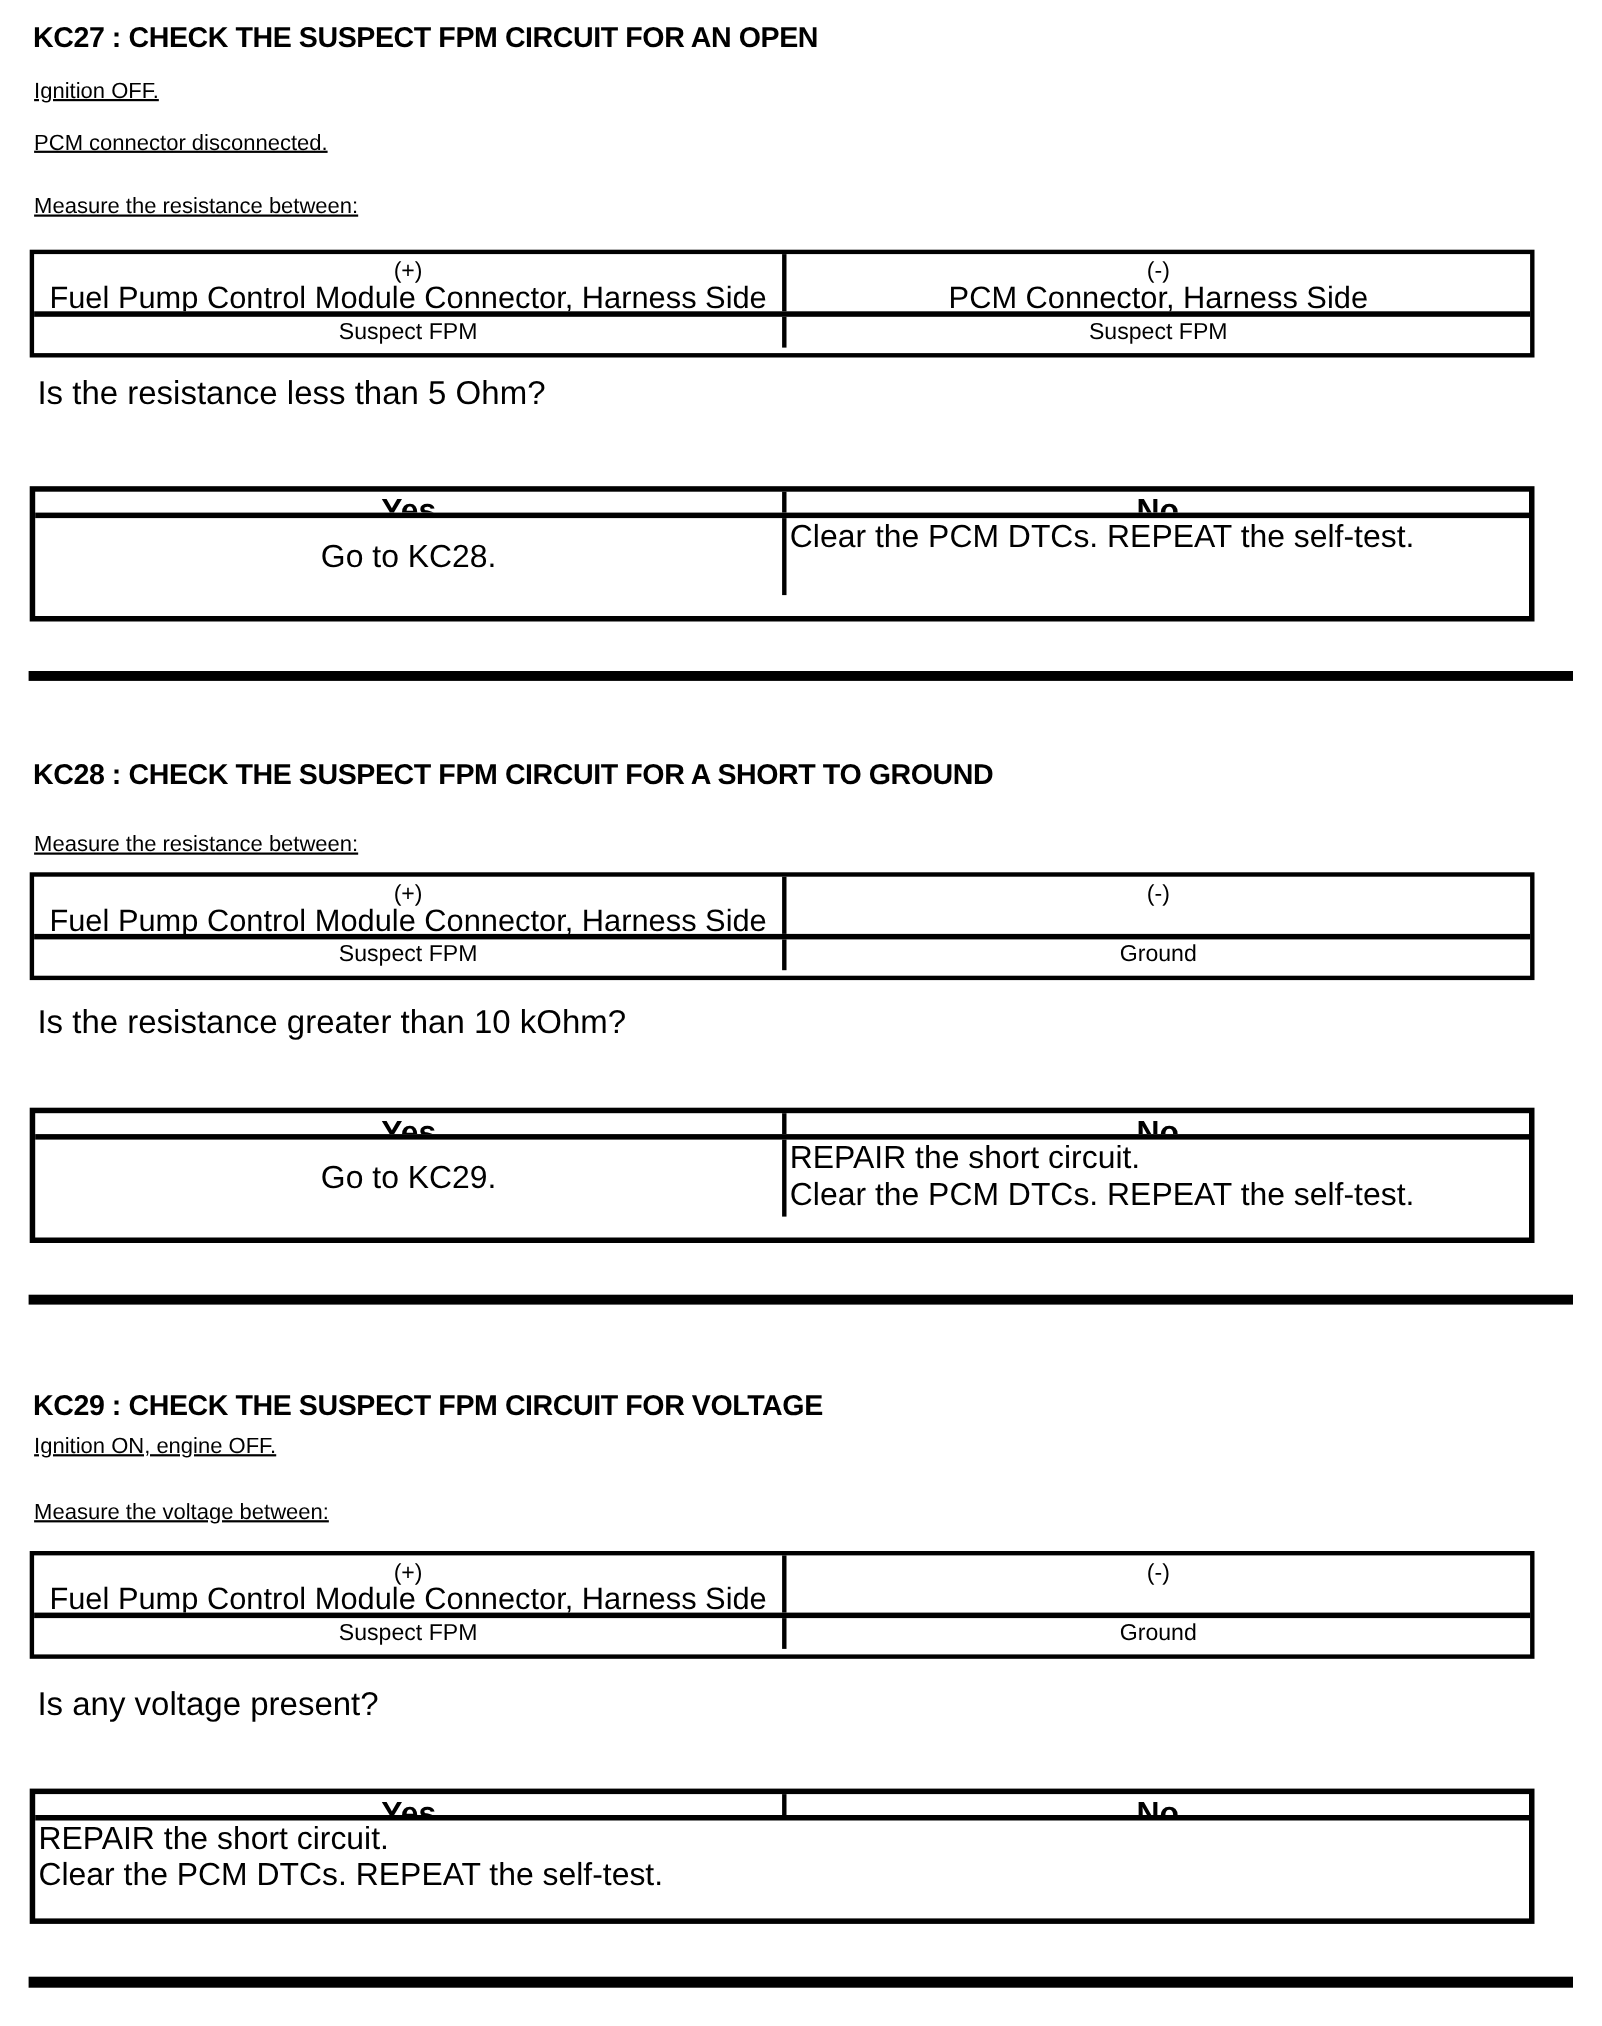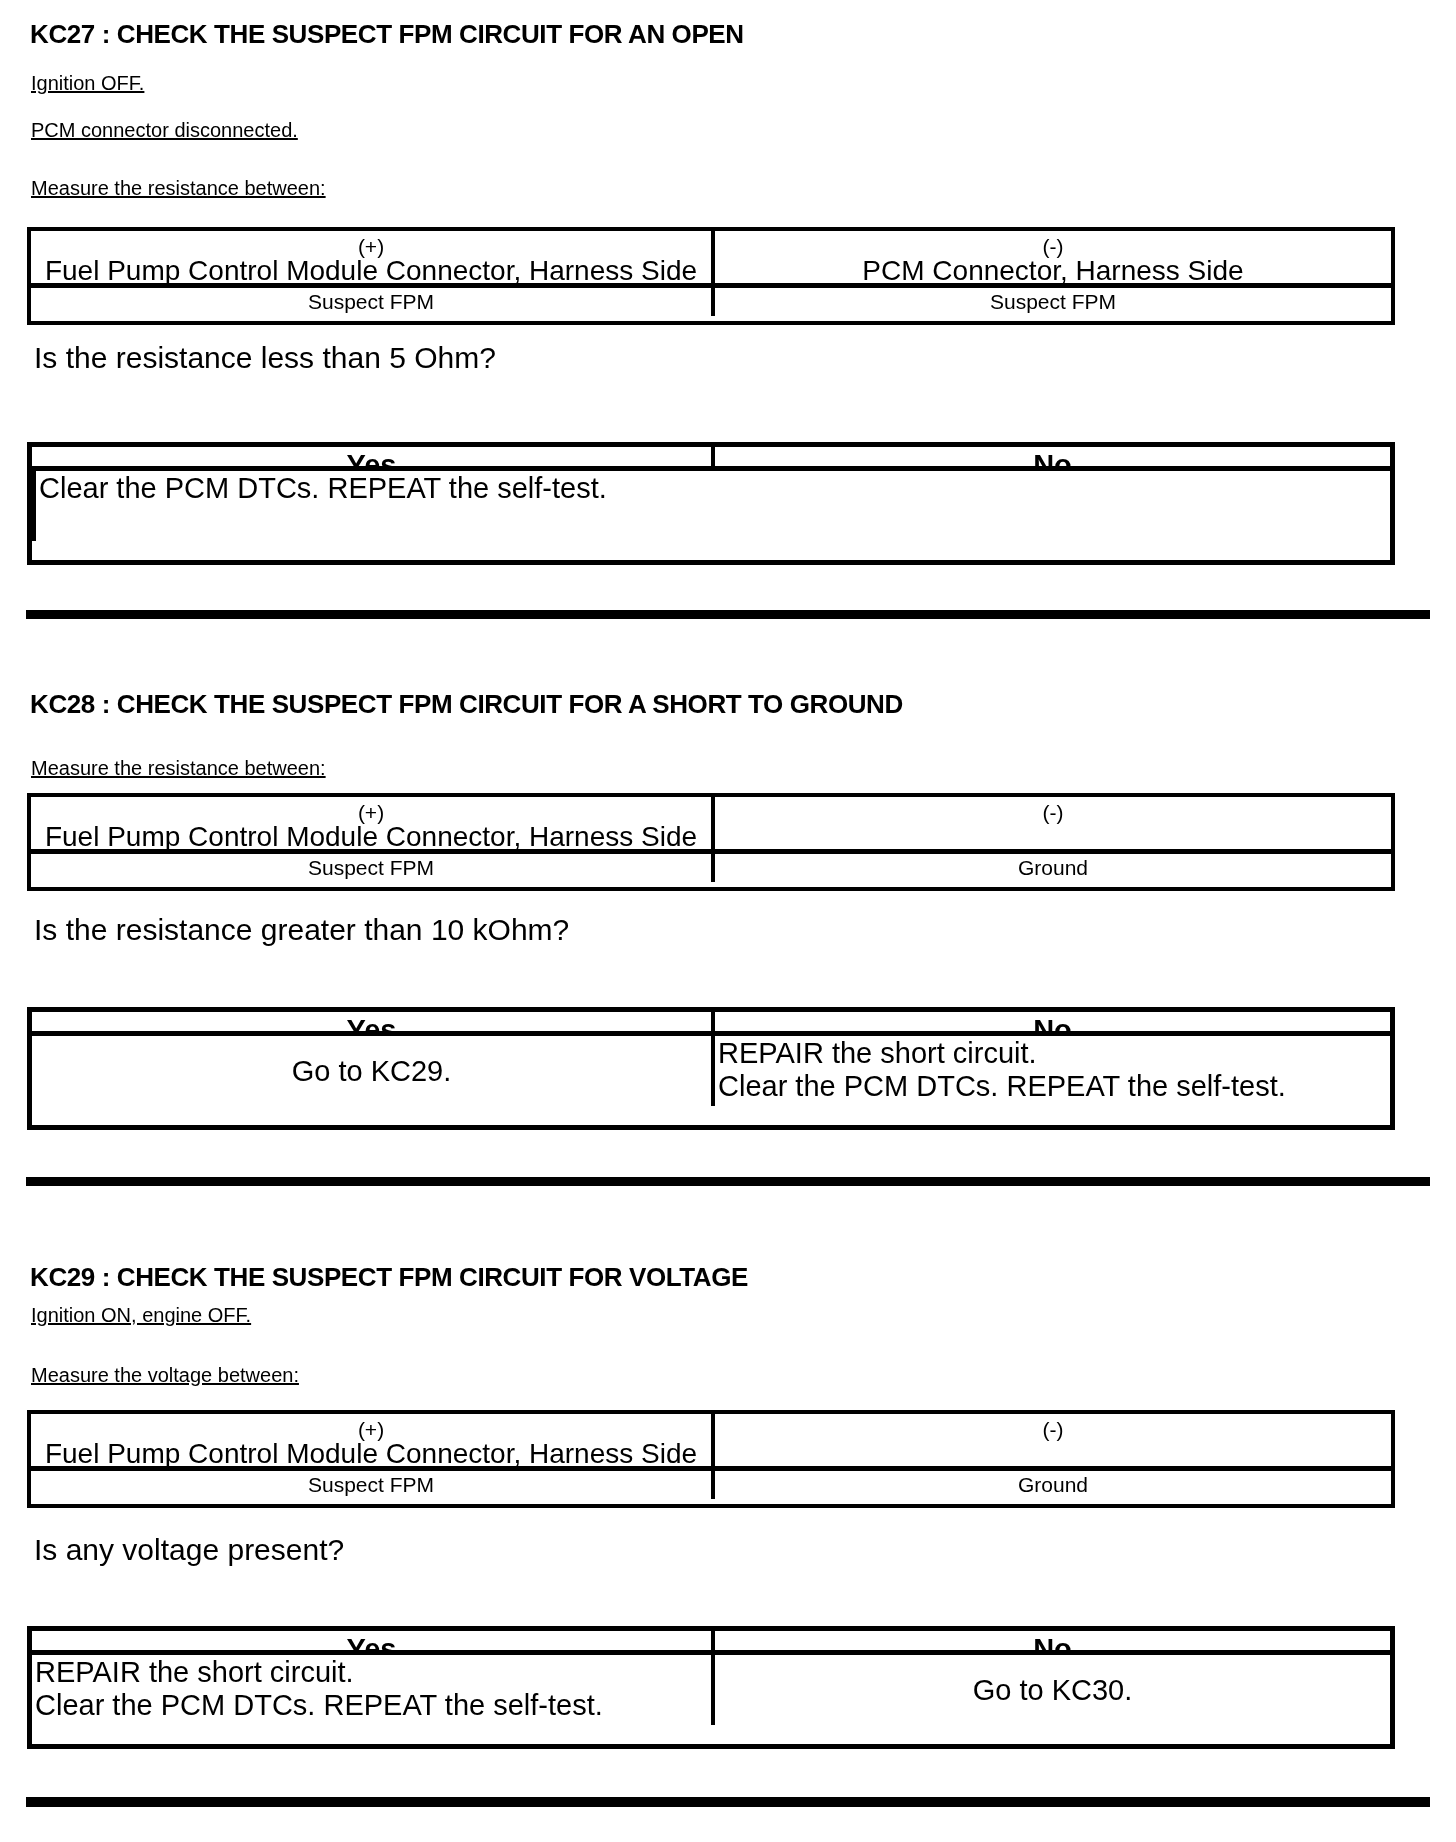--- a/index.html
+++ b/index.html
@@ -132,20 +132,23 @@
 </div>
 
 <div class="question-line p-kc27-question">Is the resistance less than 5 Ohm?</div>
 
 <div class="rtable p-kc27-rtable">
   <div class="rt-head">
     <div class="rt-hcell">Yes</div>
     <div class="rt-hcell rcol">No</div>
   </div>
   <div class="rt-body">
+    <div class="rt-cell centered">
+      <span>Go to KC28.</span>
+    </div>
     <div class="rt-cell rcol leftlines">
       <div class="rt-line">Clear the PCM DTCs. REPEAT the self-test.</div>
     </div>
   </div>
 </div>
 
 <div class="divider p-divider1"></div>
 
 <div class="sec-heading p-kc28-heading">KC28 : CHECK THE SUSPECT FPM CIRCUIT FOR A SHORT TO GROUND</div>
 <div class="body-line p-kc28-measure">Measure the resistance between:</div>
@@ -213,19 +216,16 @@
 <div class="rtable p-kc29-rtable">
   <div class="rt-head">
     <div class="rt-hcell">Yes</div>
     <div class="rt-hcell rcol">No</div>
   </div>
   <div class="rt-body">
     <div class="rt-cell leftlines">
       <div class="rt-line">REPAIR the short circuit.</div>
       <div class="rt-line">Clear the PCM DTCs. REPEAT the self-test.</div>
     </div>
-    <div class="rt-cell rcol centered">
-      <span>Go to KC30.</span>
-    </div>
   </div>
 </div>
 
 <div class="divider p-divider3"></div>
 
 </body></html>

